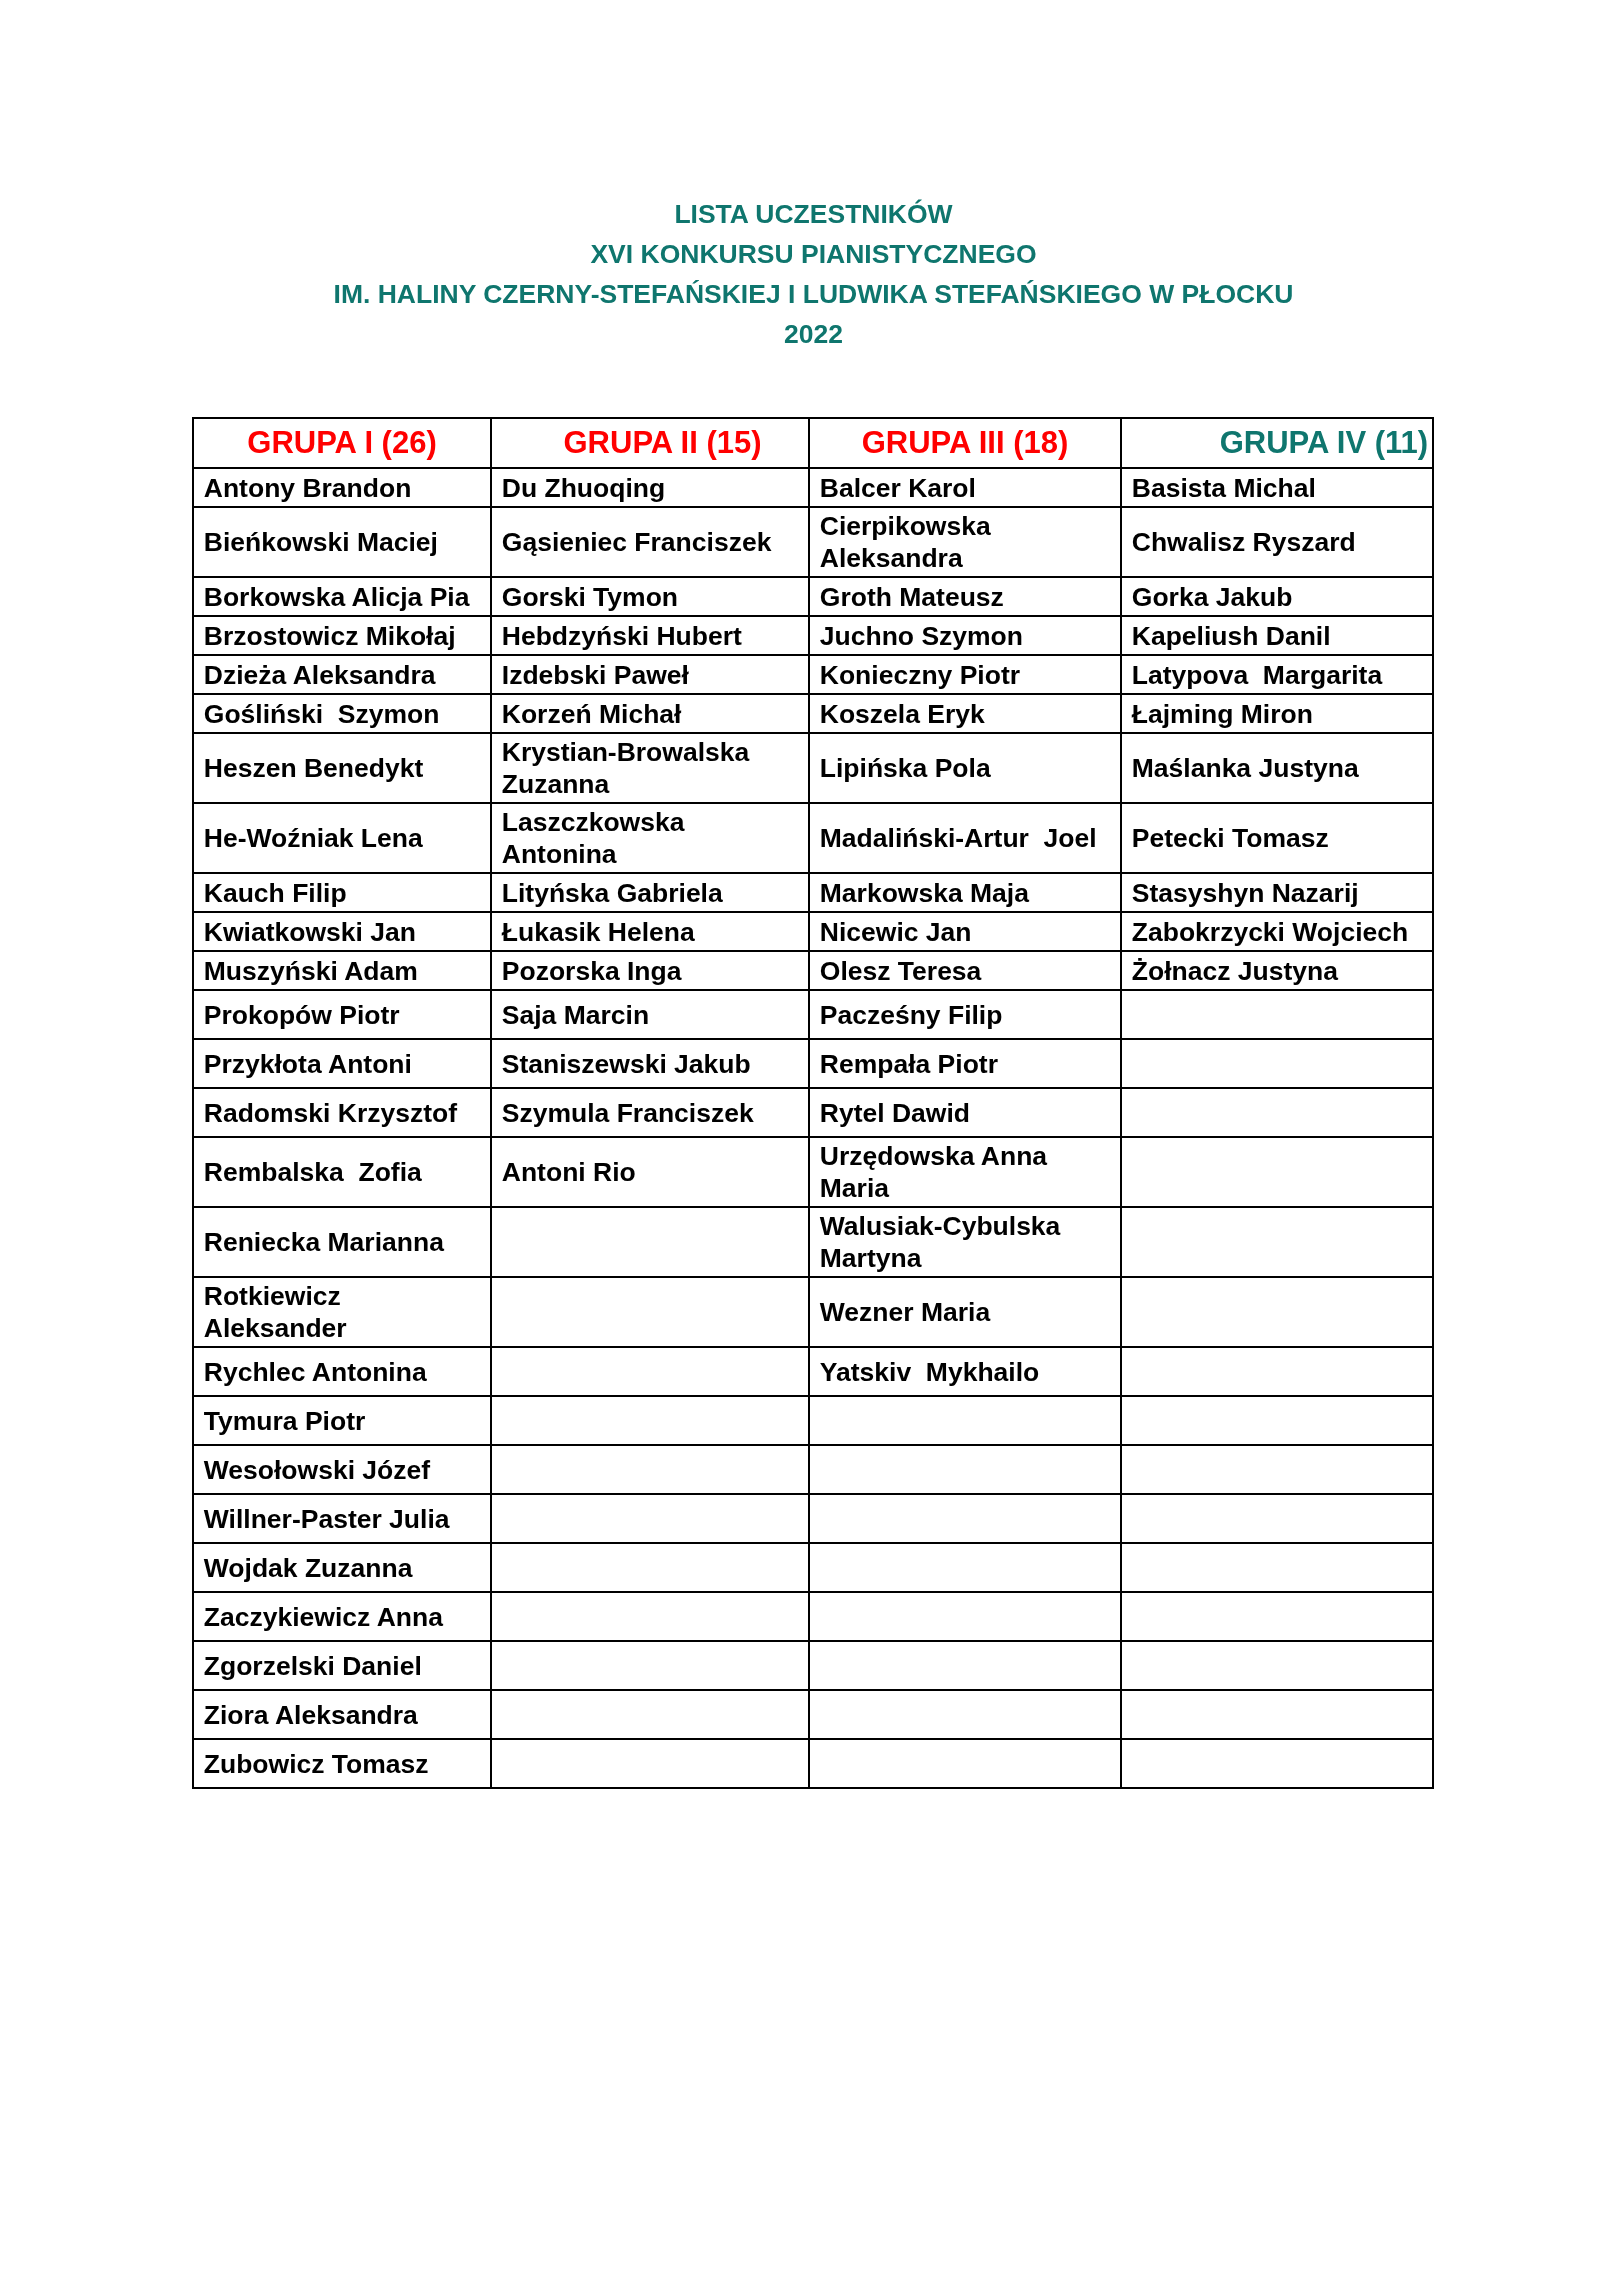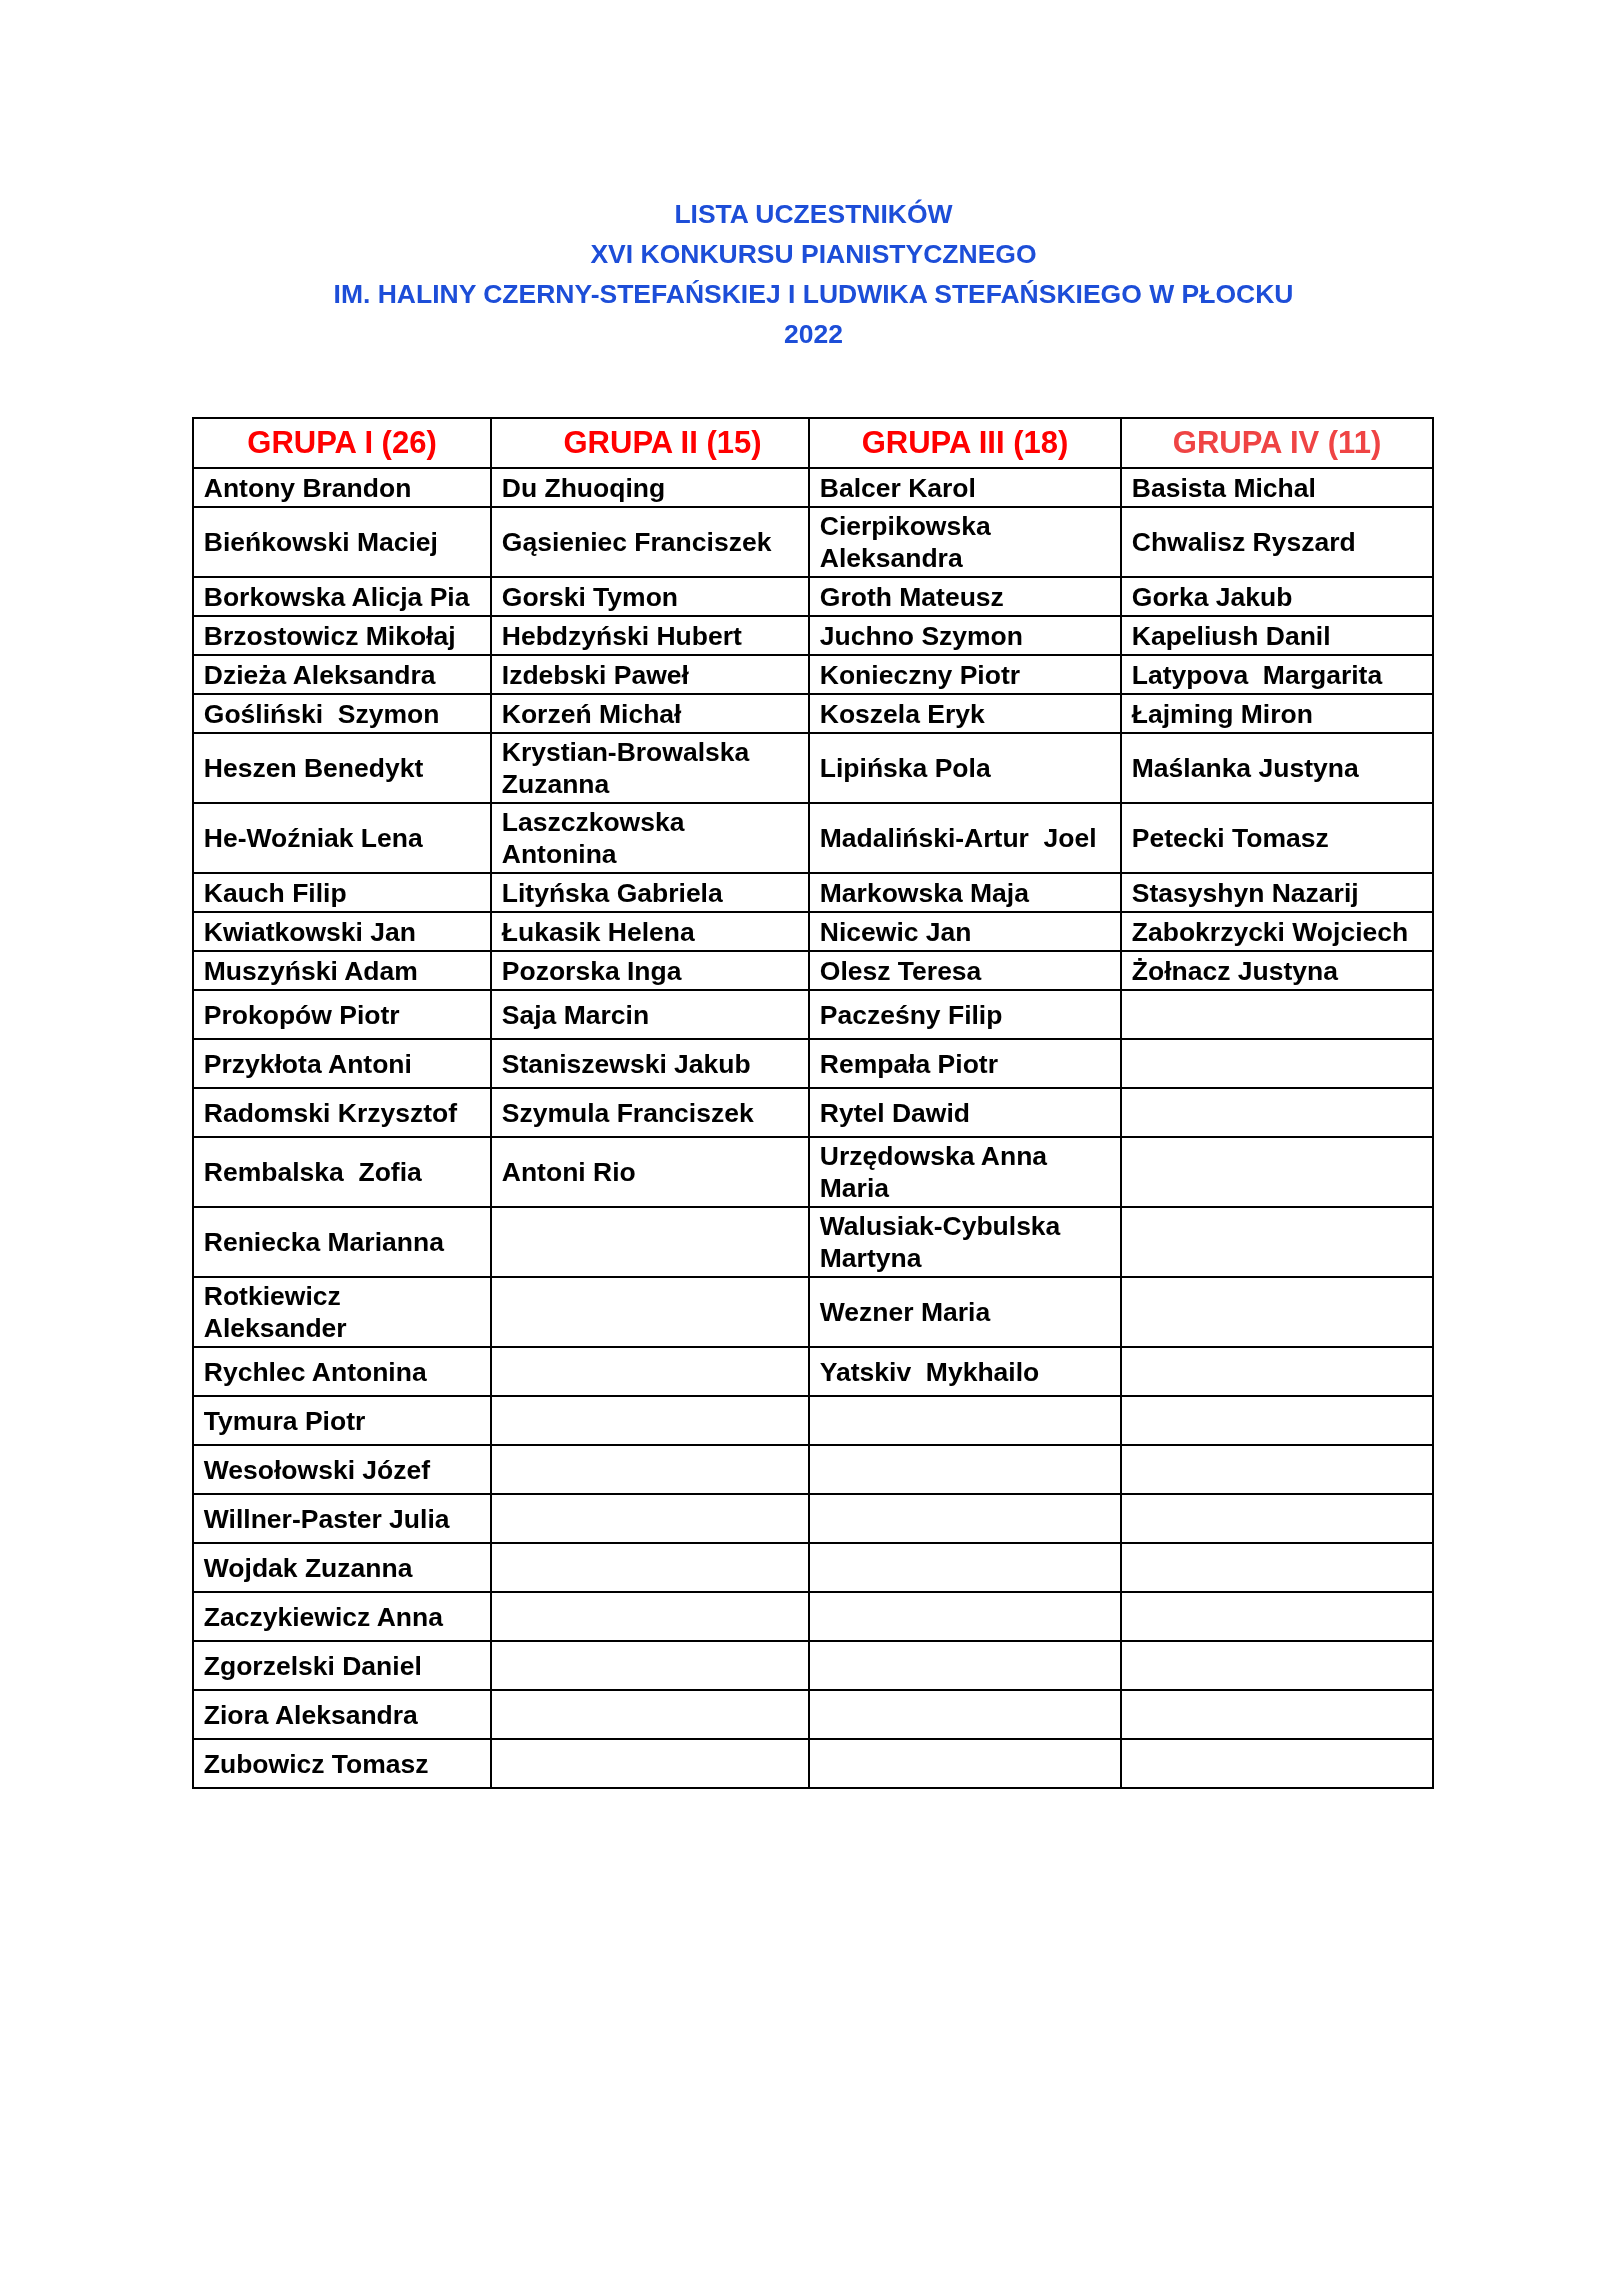--- a/index.html
+++ b/index.html
@@ -21,21 +21,21 @@
   .content {
     width: 1243px;
     margin-left: 192px;
     padding-top: 194px;
   }
   .doc-title {
     text-align: center;
     font-weight: 700;
     font-size: 26.5px;
     line-height: 40px;
-    color: #1d4ed8;
+    color: #0f766e;
   }
   table.participants {
     border-collapse: collapse;
     table-layout: fixed;
     width: 1239px;
     margin-top: 63px;
   }
   table.participants th,
   table.participants td {
     border: 2px solid #000000;
@@ -80,21 +80,21 @@
         <col style="width:298px">
         <col style="width:318px">
         <col style="width:312px">
         <col style="width:312px">
       </colgroup>
       <thead>
         <tr>
           <th style="color: rgb(255, 0, 0);">GRUPA I (26)</th>
           <th style="color: rgb(255, 0, 0); padding-left: 29px;">GRUPA II (15)</th>
           <th style="color: rgb(255, 0, 0); border-radius: 13px;">GRUPA III (18)</th>
-          <th style="color: #ef4444;">GRUPA IV (11)</th>
+          <th style="color: #0f766e; text-align: right;">GRUPA IV (11)</th>
         </tr>
       </thead>
       <tbody id="participants-body">
           <tr>
             <td>Antony Brandon</td>
             <td>Du Zhuoqing</td>
             <td>Balcer Karol</td>
             <td>Basista Michal</td>
           </tr>
           <tr>

